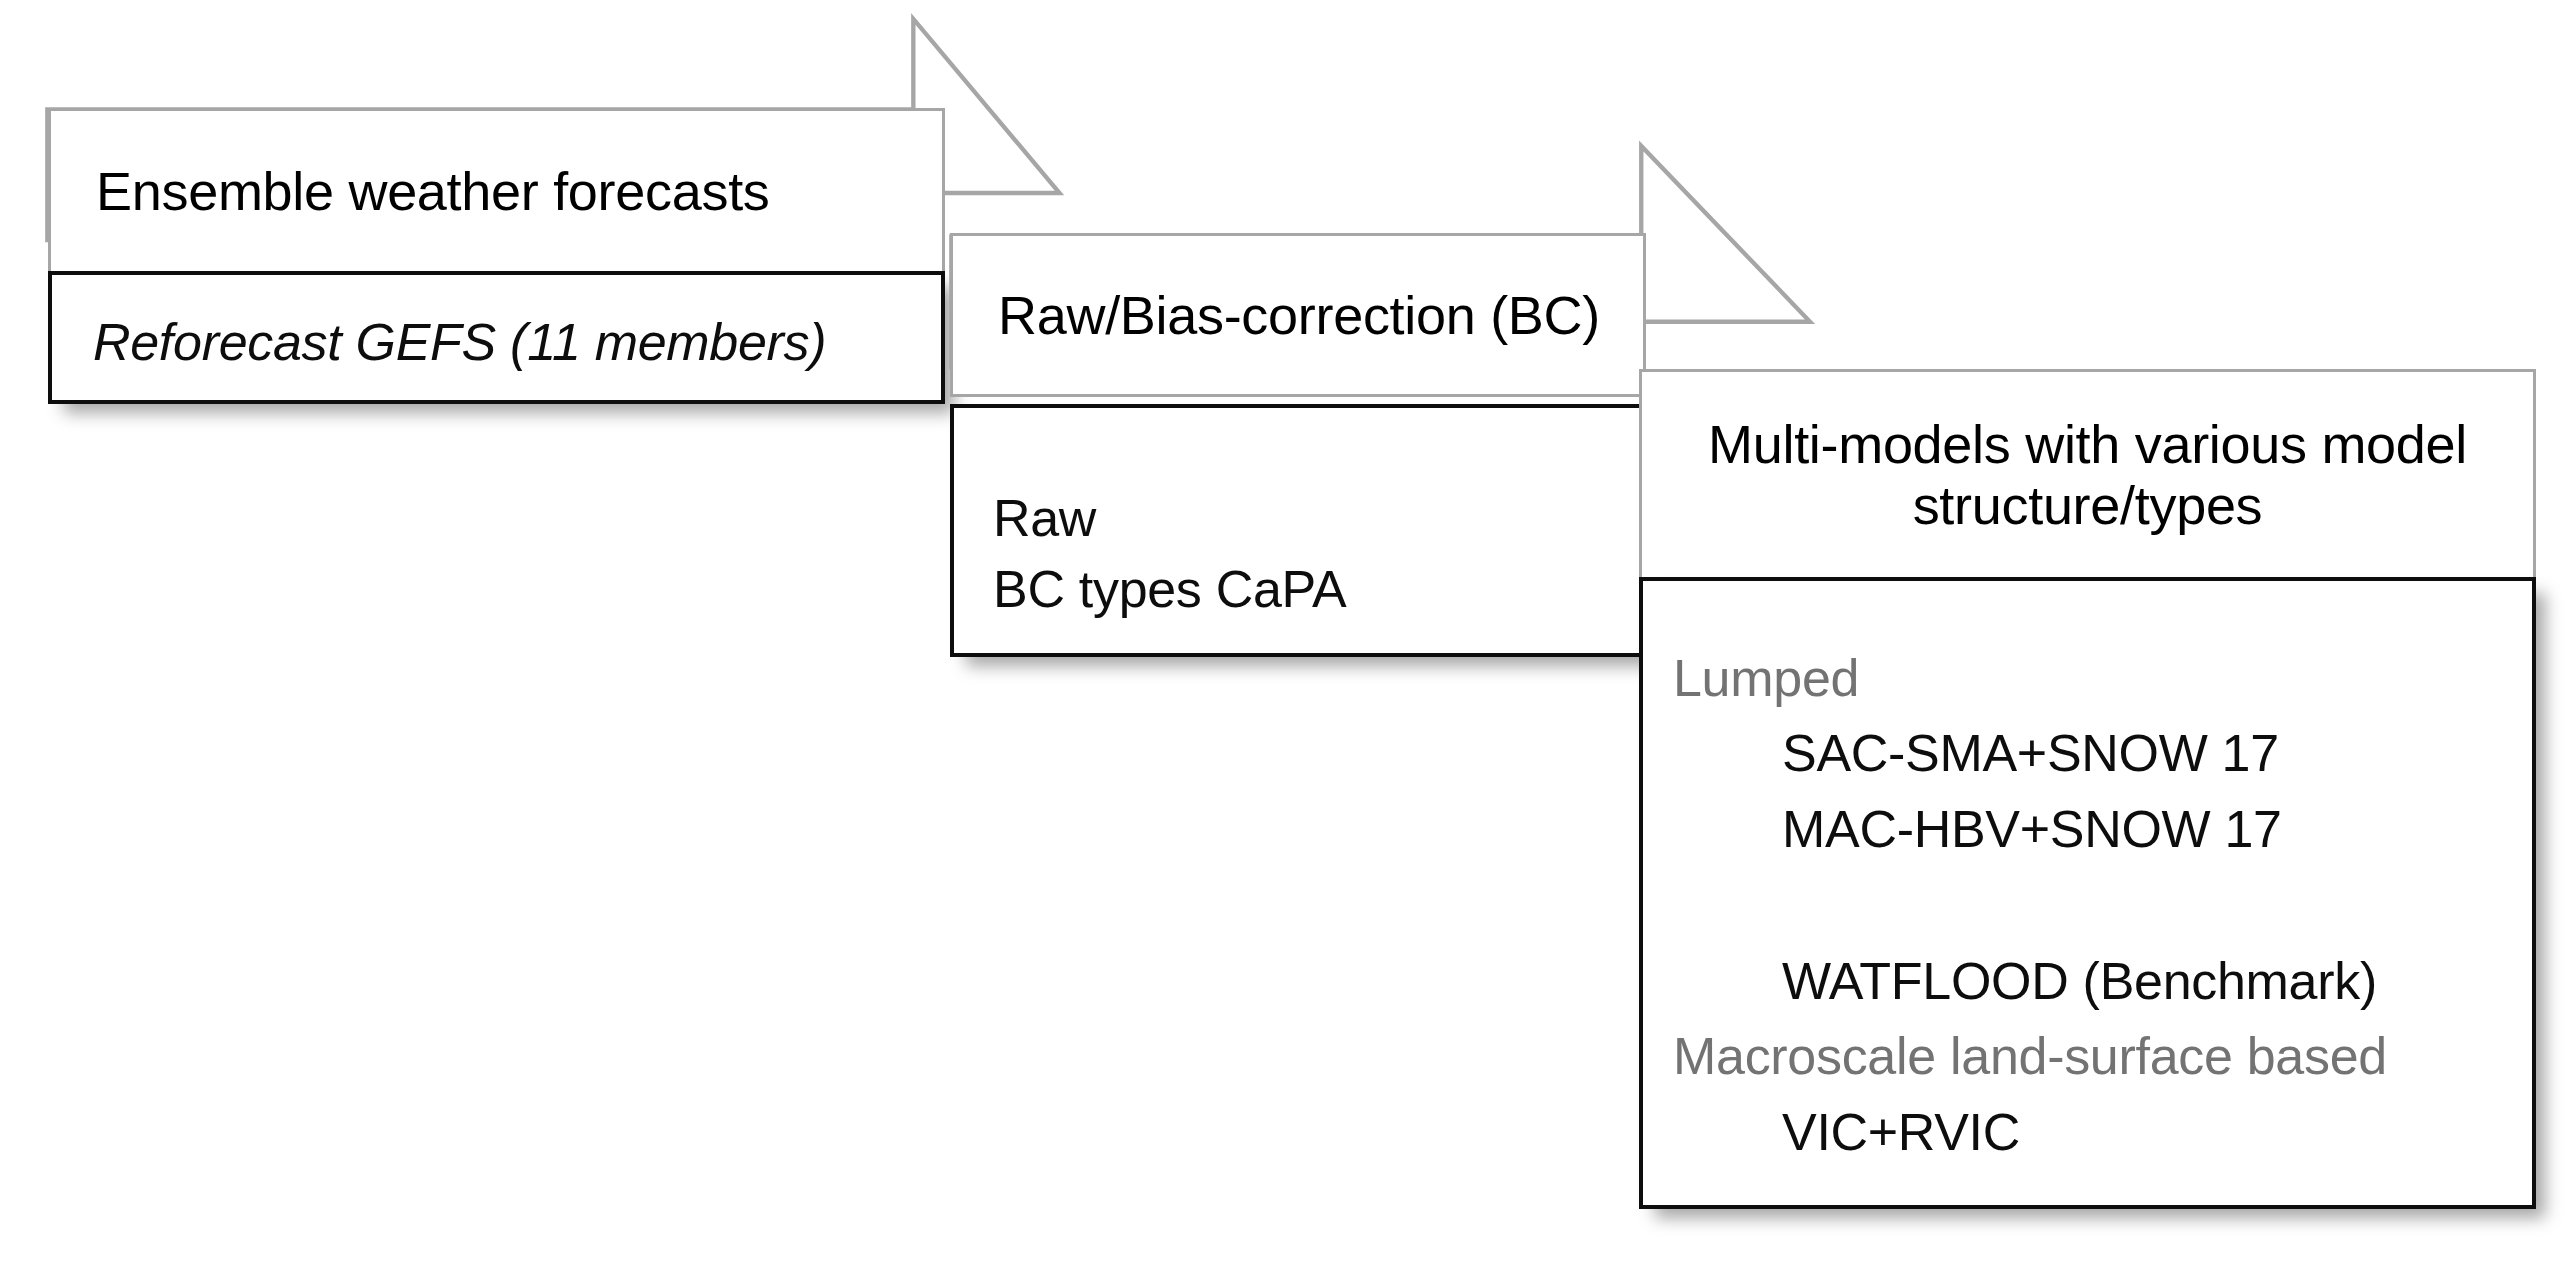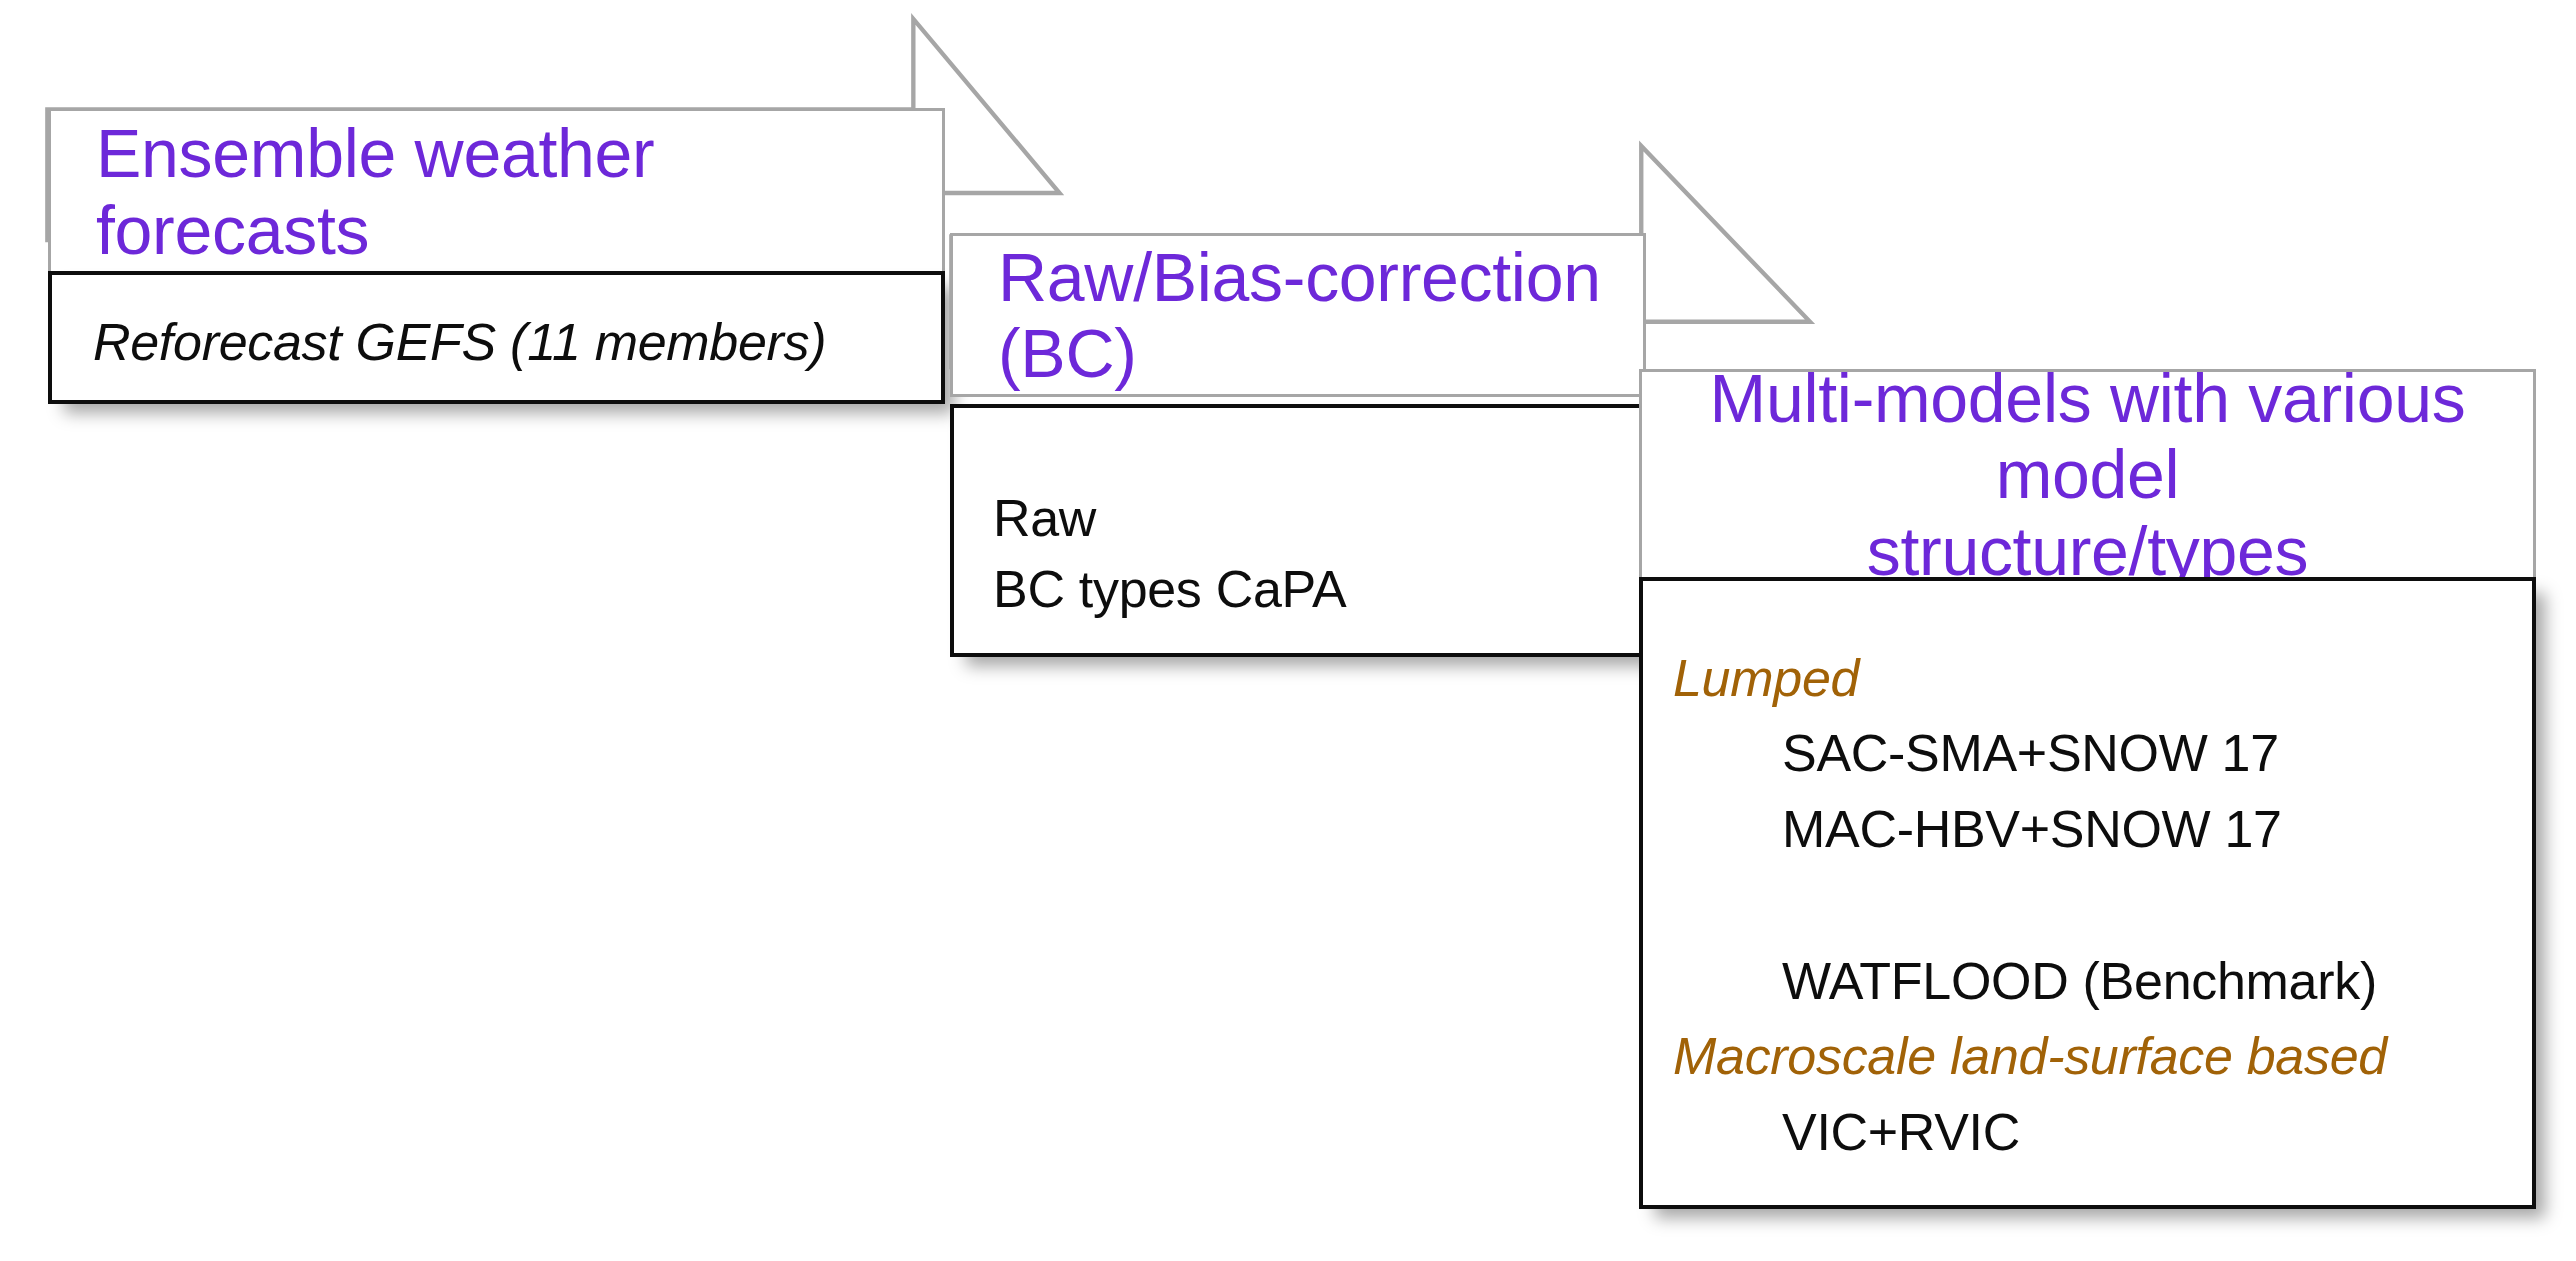--- a/index.html
+++ b/index.html
@@ -39,22 +39,22 @@
   .stage-header {
     position: absolute;
     box-sizing: border-box;
     background: #ffffff;
     border: 3.5px solid #a6a6a6;
     display: flex;
     align-items: center;
   }
   .stage-header .htext {
     width: 100%;
-    color: #6d28d9;
-    font-size: 68px;
+    color: #000000;
+    font-size: 54px;
     line-height: 1.12;
     letter-spacing: -0.3px;
     font-stretch: condensed;
     white-space: pre-line;
   }
   .stage-header.left-align .htext {
     text-align: left;
     padding-left: 45px;
   }
   .stage-header.center-align .htext {
@@ -73,22 +73,21 @@
   .stage-body .line {
     color: #0d0d0d;
     font-size: 52px;
     line-height: 1;
     letter-spacing: -0.3px;
     font-stretch: condensed;
     white-space: nowrap;
     position: absolute;
   }
   .stage-body .line.blue {
-    color: #a16207;
-    font-style: italic;
+    color: #737373;
   }
 
   
   #stage-1 { z-index: 10; }
   #arrow-1 { z-index: 5; }
   #stage-2 { z-index: 20; }
   #arrow-2 { z-index: 15; }
   #stage-3 { z-index: 30; }
 </style>
 </head>

